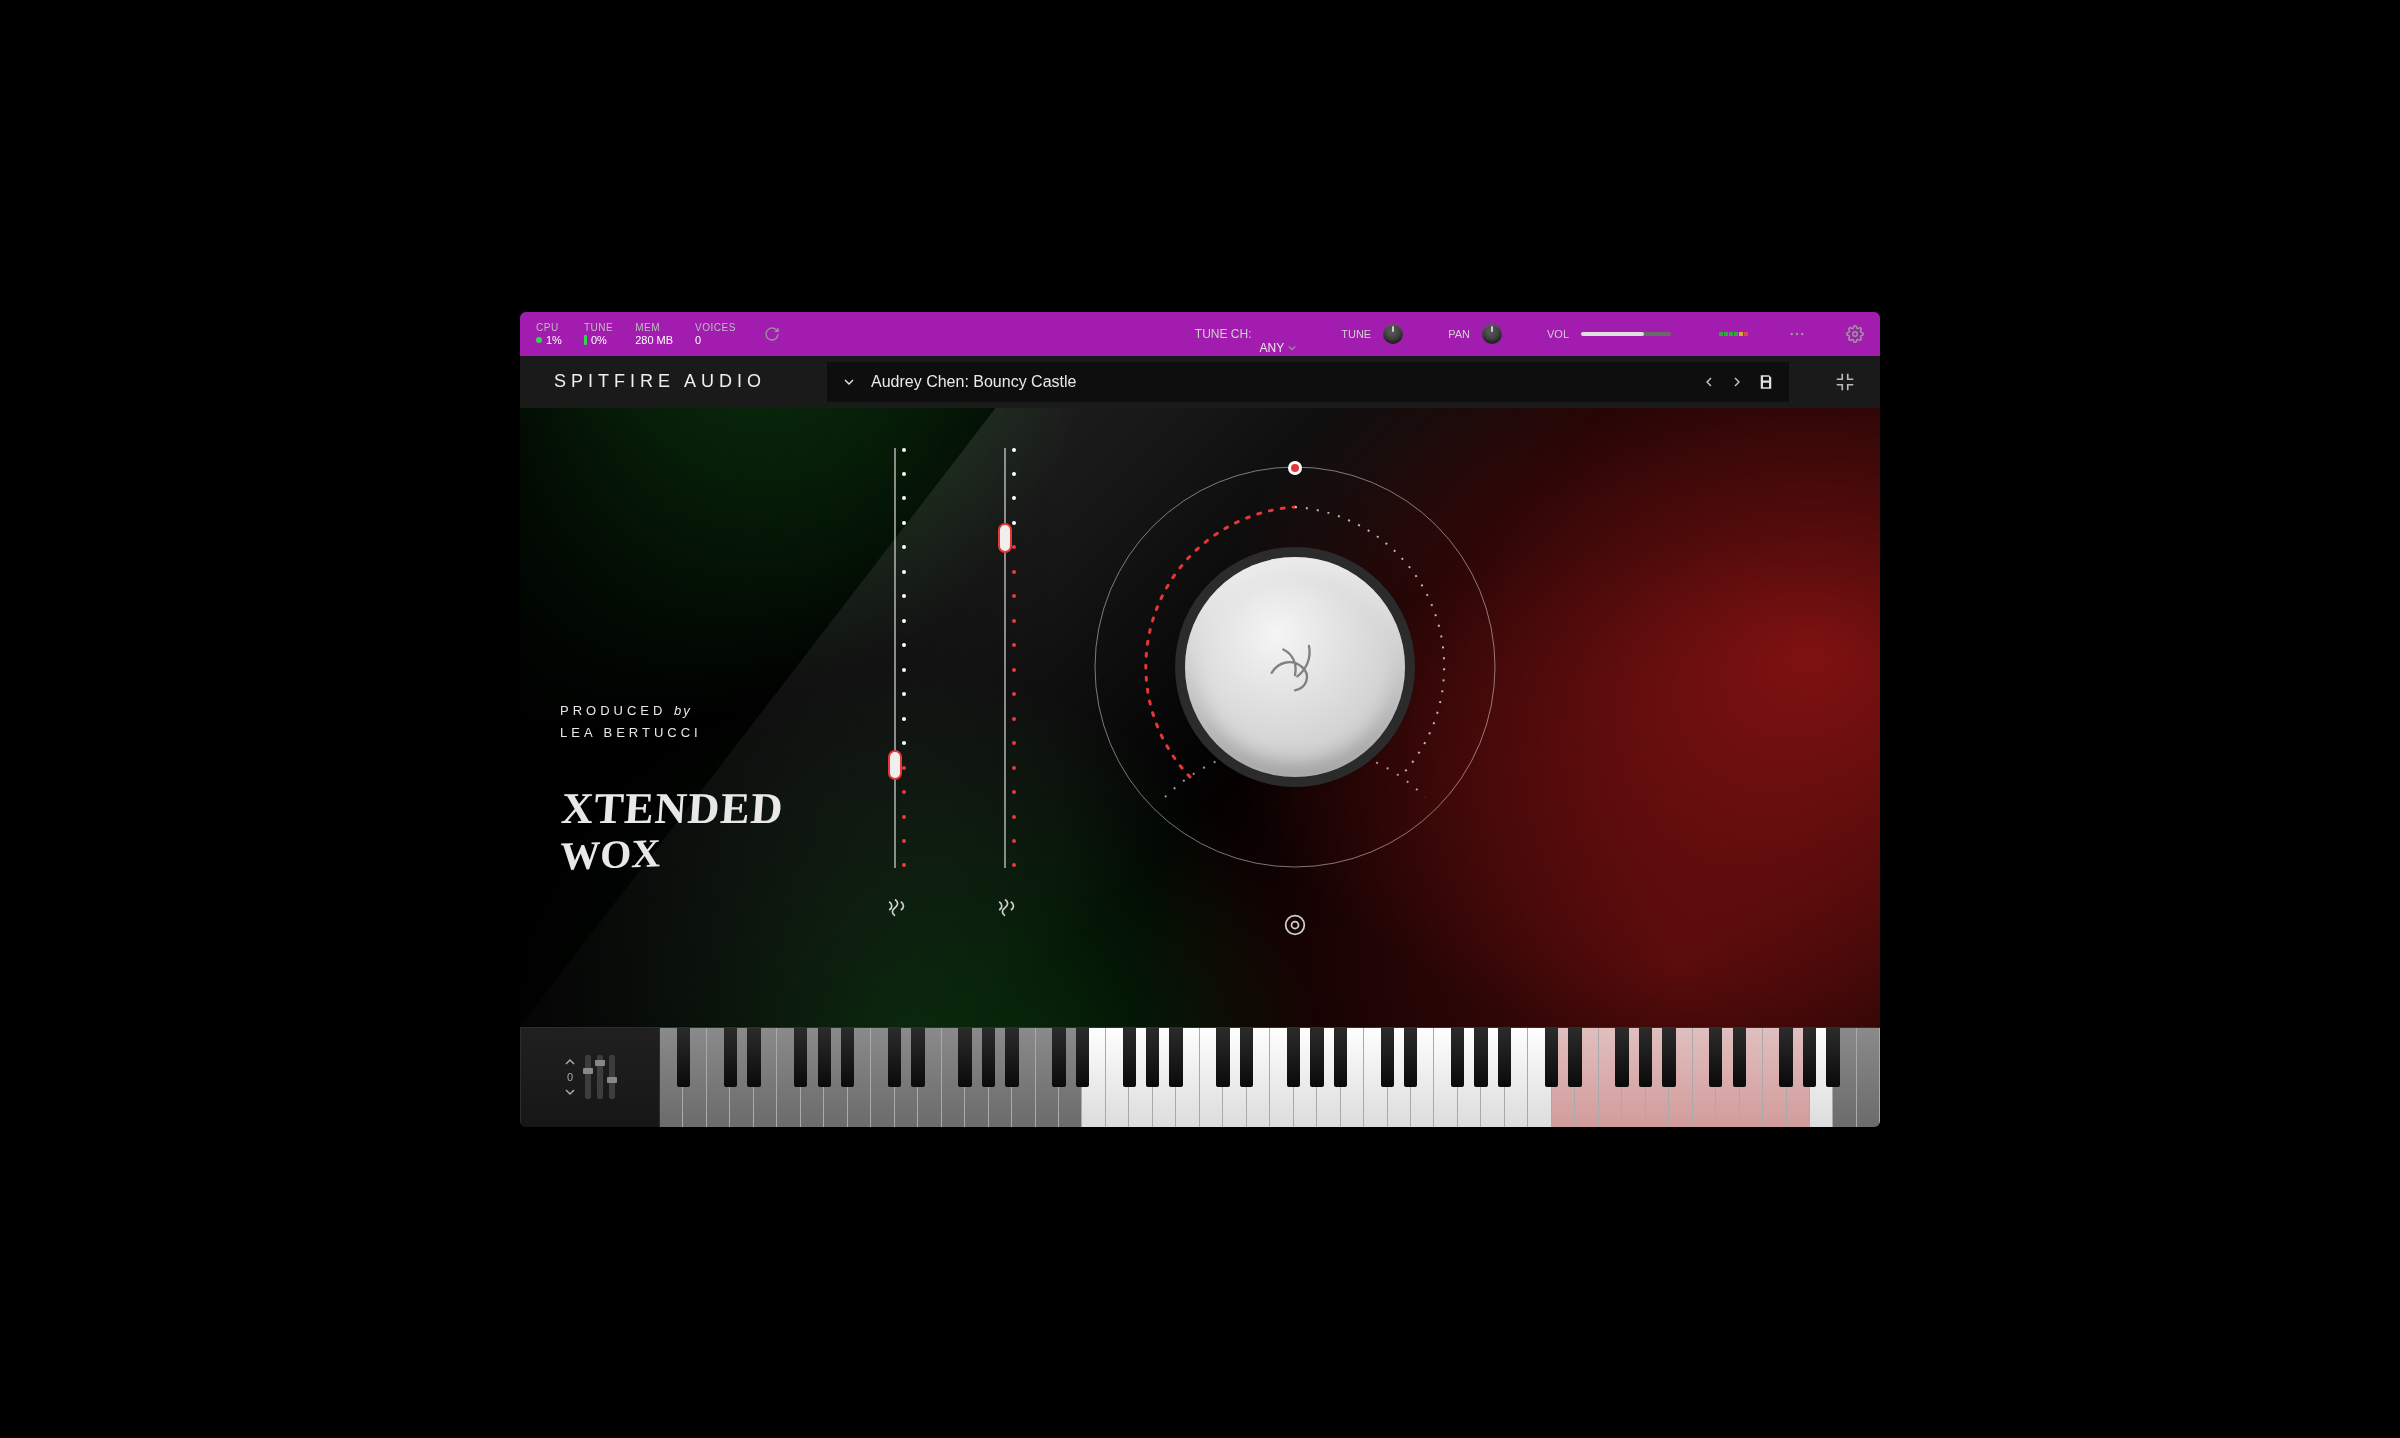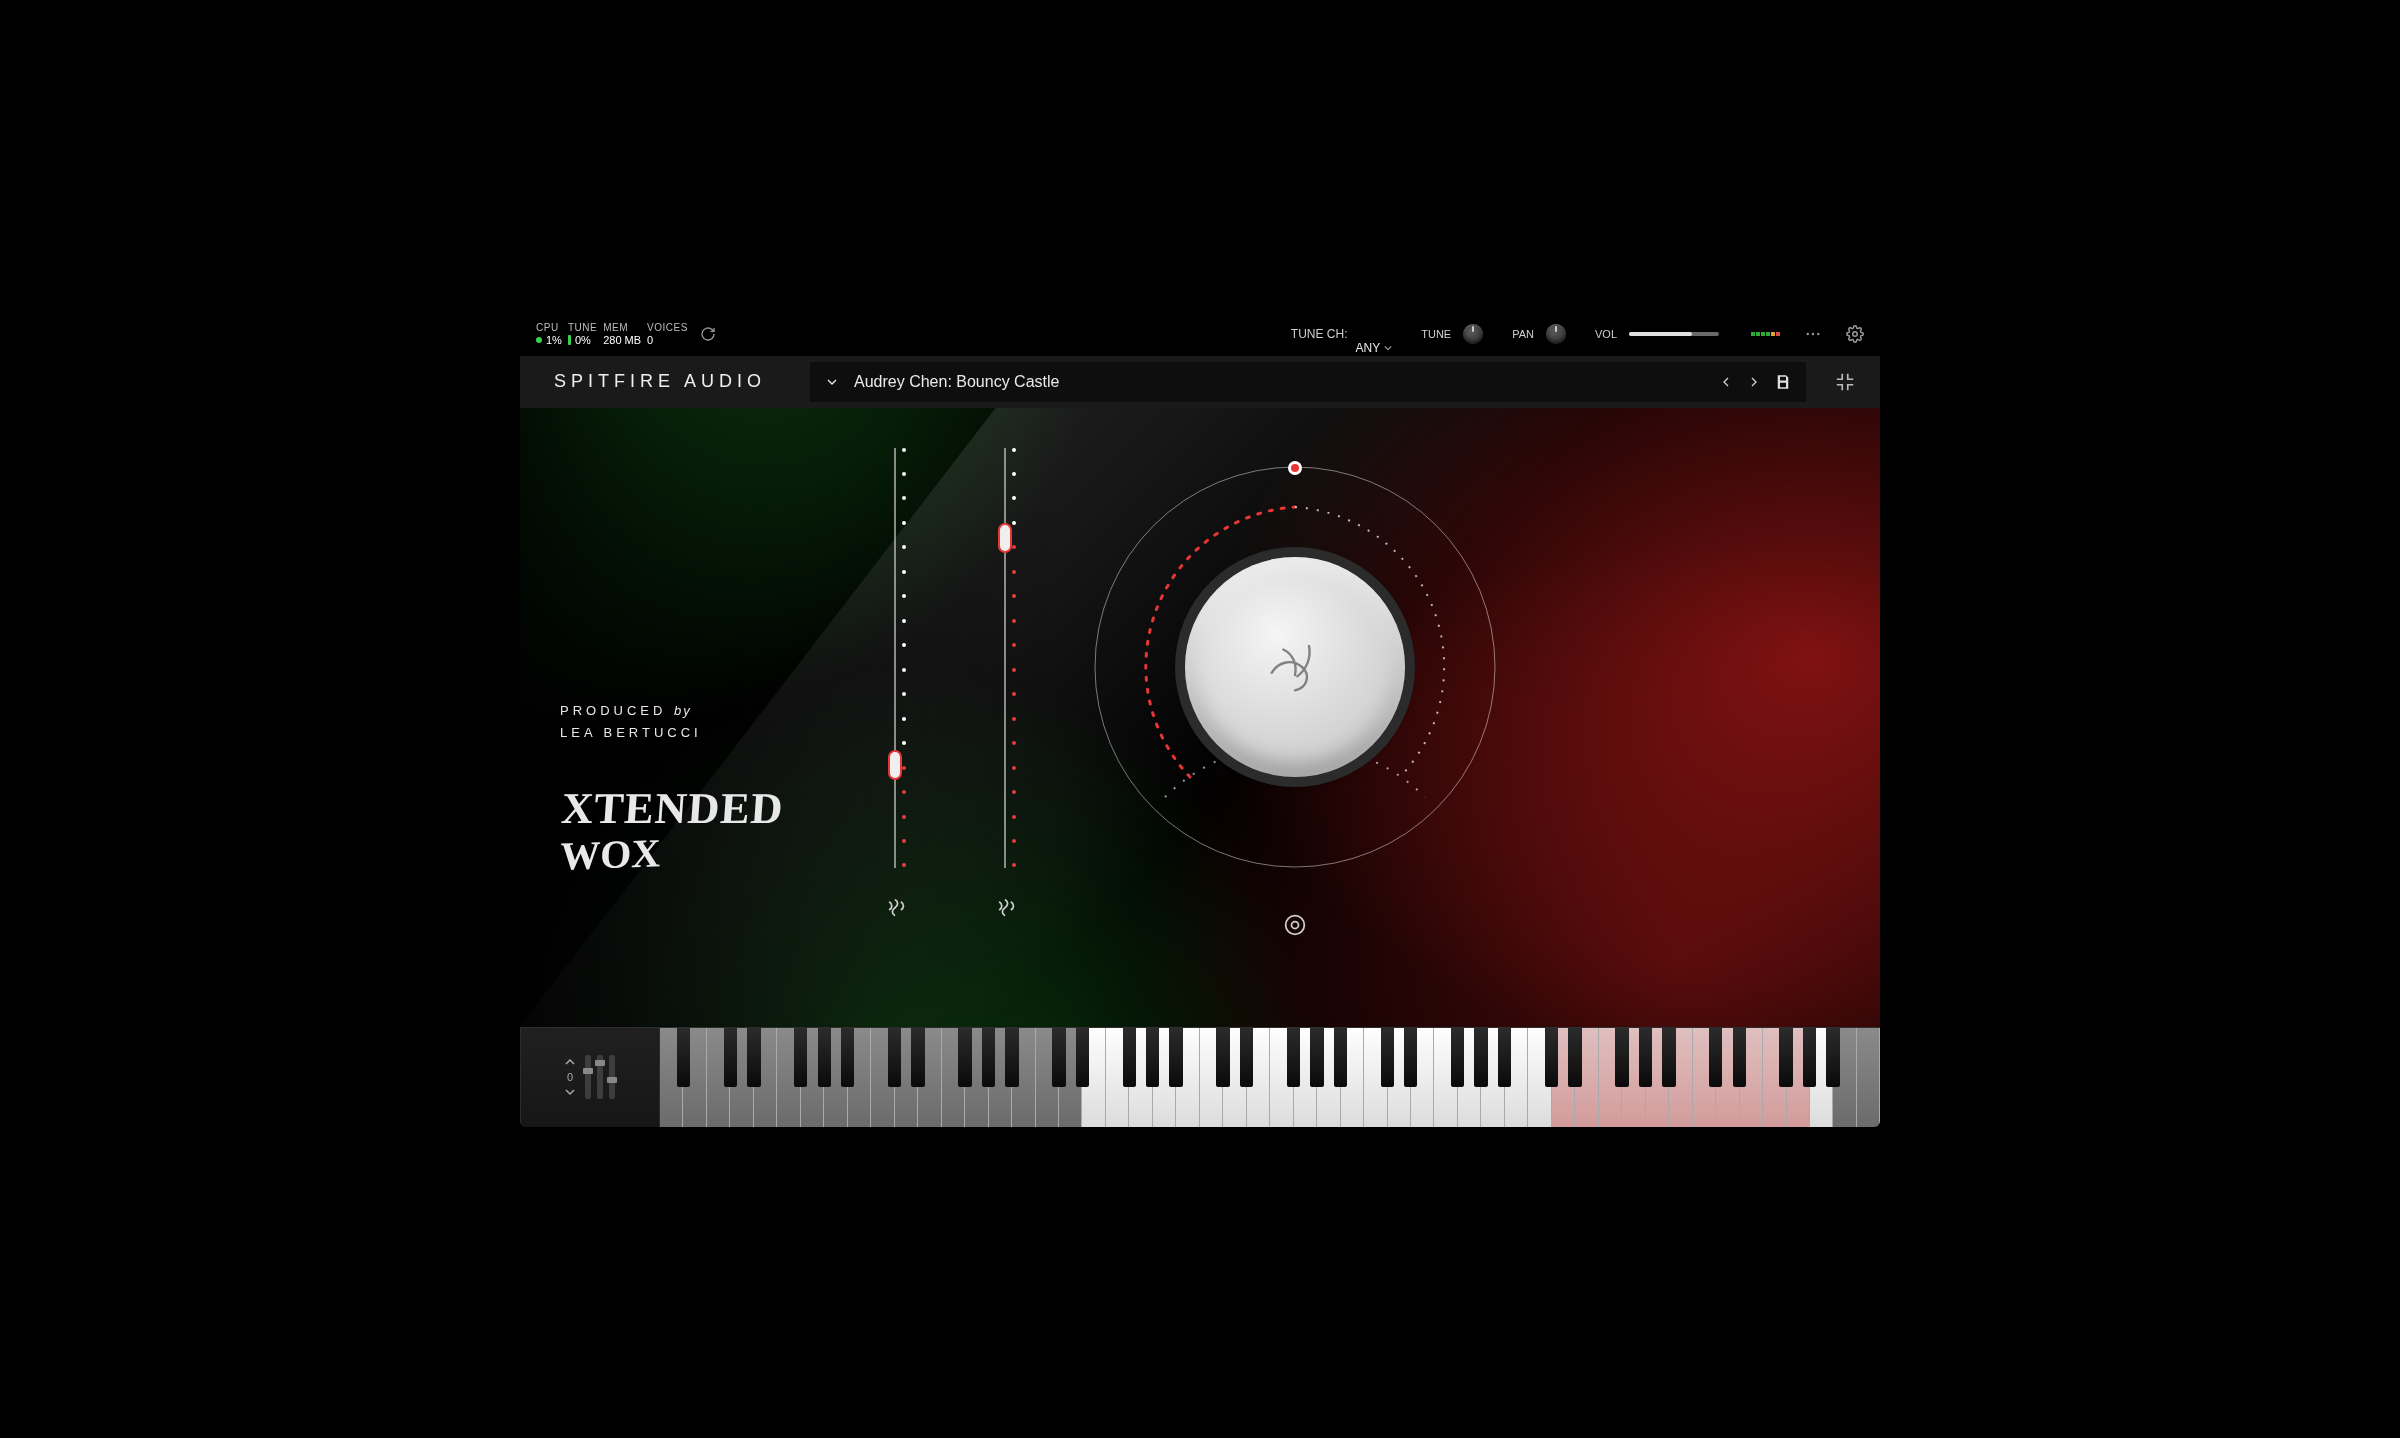--- a/index.html
+++ b/index.html
@@ -14,27 +14,27 @@
     border-radius: 6px;
     box-shadow: 0 0 200px 60px rgba(0,0,0,0.95);
     overflow: hidden;
     display: flex;
     flex-direction: column;
   }
 
   
   .topbar {
     height: 44px;
-    background: #000000;
+    background: #a21caf;
     display: flex;
     align-items: center;
     padding: 0 16px;
     color: #c7c7c7;
     font-size: 11px;
-    gap: 6px;
+    gap: 22px;
   }
   .stat { display:flex; flex-direction:column; align-items:flex-start; gap:1px;}
   .stat-label { color:#bdbdbd; font-size:10px; letter-spacing: .5px;}
   .stat-value { color:#ffffff; font-size:11px; display:flex; align-items:center; gap:4px;}
   .dot-green { width:6px; height:6px; border-radius:50%; background:#35d44b; }
   .bar-green { width:3px; height:10px; background:#35d44b; border-radius:1px;}
   .refresh-icon { width:16px; height:16px; position:relative; color:#999; margin-left:6px; cursor:pointer;}
   .refresh-icon svg { width:100%; height:100%; }
 
   .spacer { flex:1; }
@@ -60,20 +60,21 @@
   .gear-icon, .dots-icon { width:18px; height:18px; color:#9a9a9a; margin-left:18px;}
 
   
   .presetbar {
     height: 52px;
     display:flex;
     align-items:center;
     padding: 0 24px 0 0;
     position:relative;
     z-index:3;
+    gap:17px;
   }
   .brand {
     width: 290px;
     padding-left: 34px;
     color: #efefef;
     font-size: 18px;
     letter-spacing: 5px;
     font-weight: 300;
   }
   .preset-box {

